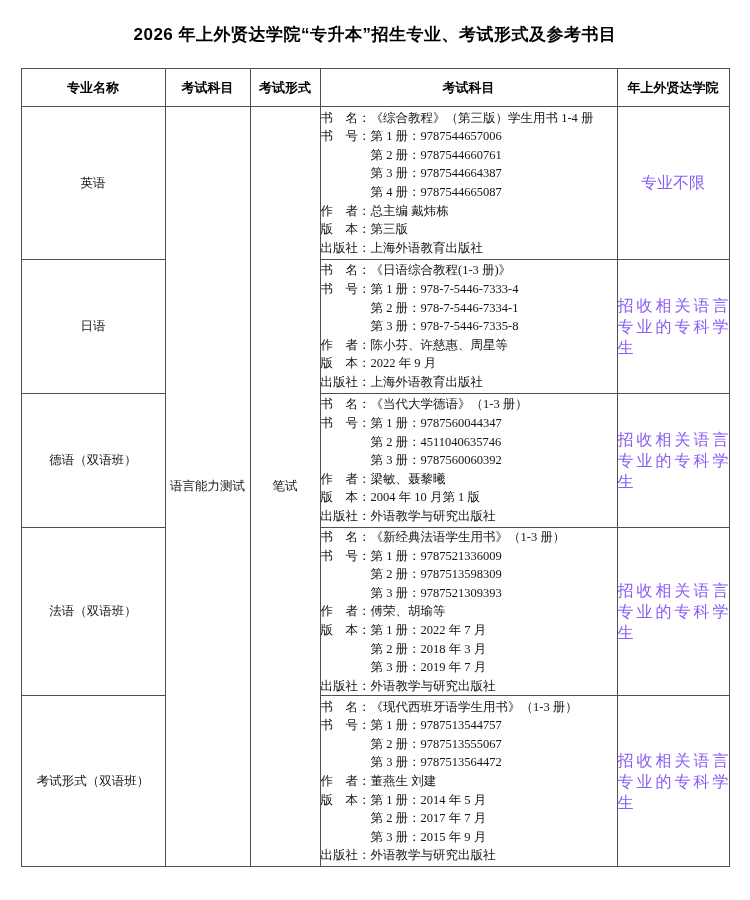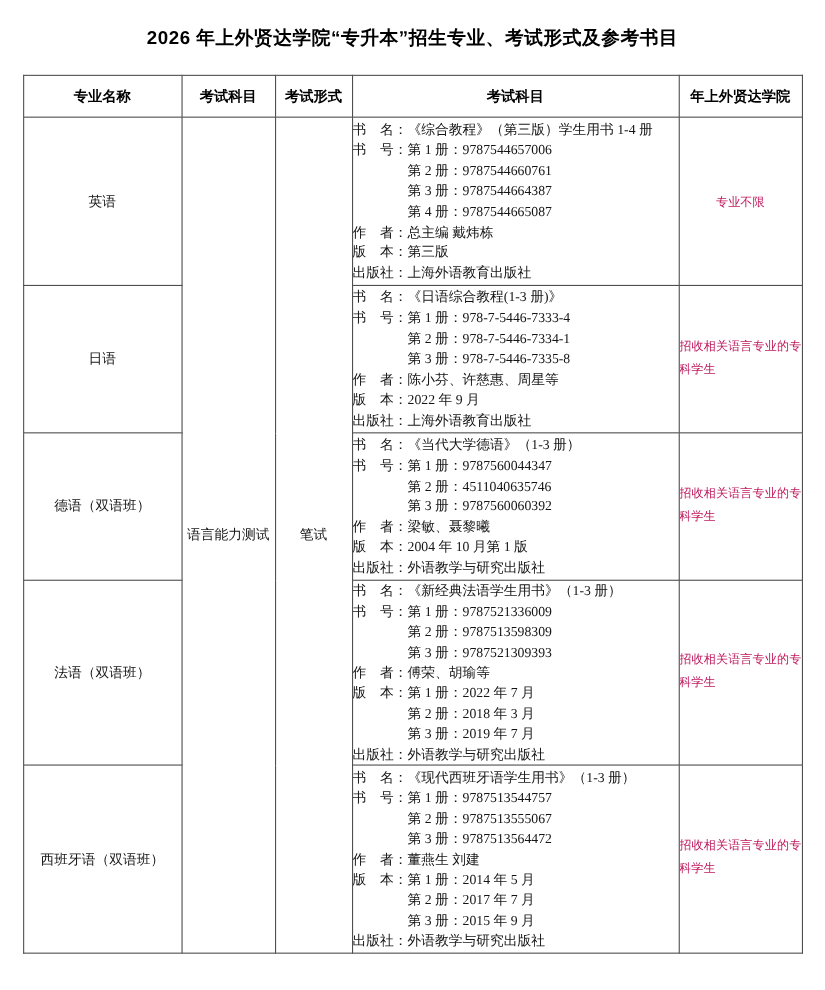--- a/index.html
+++ b/index.html
@@ -34,21 +34,21 @@
   }
   td.major-cell, td.merged-cell {
     text-align:center; vertical-align:middle;
     font-size:12.5px; color:#141414;font-family:Liberation Mono, monospace;
   }
   td.books-cell { vertical-align:middle; padding:2px 6px 2px 7px; }
   .book-line {
     font-size:12.5px; line-height:18.6px;
     white-space:pre; color:#141414;
   }
-  td.req-cell { vertical-align:middle; font-size:11px; color:#be185d;font-family:Liberation Mono, monospace; }
+  td.req-cell { vertical-align:middle; font-size:16px; color:#8b5cf6; }
   td.req-single { text-align:center; }
   td.req-multi {
     text-align:justify; text-align-last:left; text-justify:inter-character;
     padding:0 10px; line-height:21px;
   }
 </style>
 </head>
 <body>
 
 <div class="page">
@@ -127,21 +127,21 @@
           <div class="book-line">作　者：傅荣、胡瑜等</div>
           <div class="book-line">版　本：第 1 册：2022 年 7 月</div>
           <div class="book-line">　　　　第 2 册：2018 年 3 月</div>
           <div class="book-line">　　　　第 3 册：2019 年 7 月</div>
           <div class="book-line">出版社：外语教学与研究出版社</div>
         </td>
         <td class="req-cell req-multi">招收相关语言专业的专科学生</td>
       </tr>
 
       <tr class="r-4">
-        <td class="major-cell">西班牙语（双语班）</td>
+        <td class="major-cell">考试形式（双语班）</td>
         <td class="books-cell">
           <div class="book-line">书　名：《现代西班牙语学生用书》（1-3 册）</div>
           <div class="book-line">书　号：第 1 册：9787513544757</div>
           <div class="book-line">　　　　第 2 册：9787513555067</div>
           <div class="book-line">　　　　第 3 册：9787513564472</div>
           <div class="book-line">作　者：董燕生 刘建</div>
           <div class="book-line">版　本：第 1 册：2014 年 5 月</div>
           <div class="book-line">　　　　第 2 册：2017 年 7 月</div>
           <div class="book-line">　　　　第 3 册：2015 年 9 月</div>
           <div class="book-line">出版社：外语教学与研究出版社</div>

